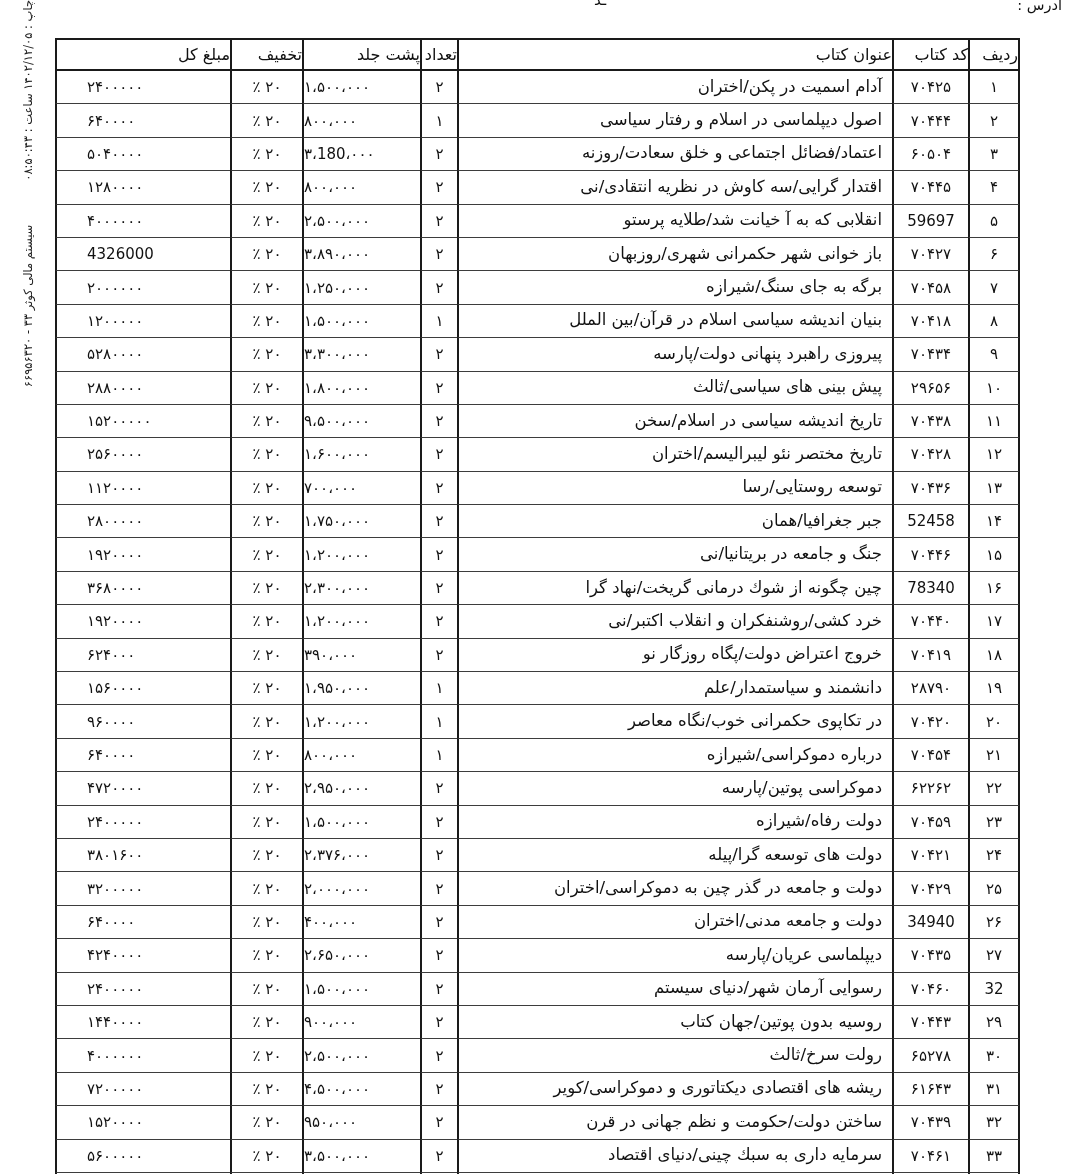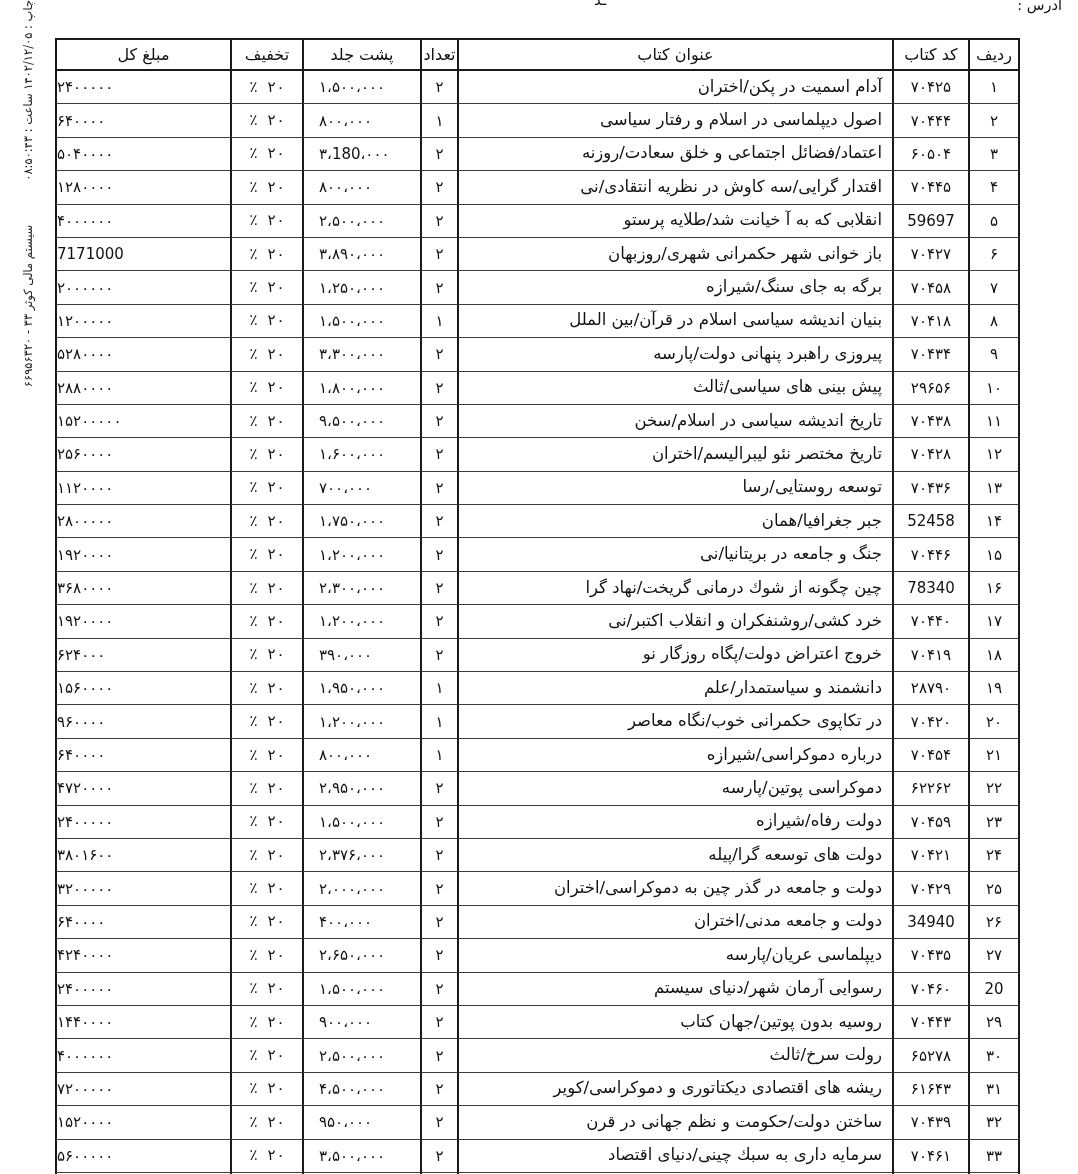--- a/index.html
+++ b/index.html
@@ -57,31 +57,31 @@
     vertical-align:middle;
     padding:0;
     font-weight:normal;
   }
   .book-table tr > *:first-child{border-right:2px solid #1a1a1a;}
   .book-table th{
     border-top:2px solid #1a1a1a;
     border-bottom:2px solid #1a1a1a;
     height:29px;
     font-size:16px;
-    text-align:center;
+    text-align:right;
   }
   .book-table td{height:30.4px;font-size:15px;text-align:center;}
   .book-table td.c-title{
     font-size:16.5px;
     text-align:right;
     padding:0 10px 2px 4px;
   }
-  .book-table td.c-price{text-align:left;padding-left:15px;}
-  .book-table td.c-total{text-align:left;}
-  .pct{direction:ltr;unicode-bidi:isolate;font-family:Liberation Mono, monospace;}
+  .book-table td.c-price{text-align:left;padding-left:0;}
+  .book-table td.c-total{text-align:left;padding-left:30px;}
+  .pct{direction:ltr;unicode-bidi:isolate;}
 </style>
 </head>
 <body>
 
 <div class="page">
 
   <div class="print-strip">
     <span>چاپ : ۱۴۰۲/۱۲/۰۵ ساعت : ۰۸:۵۰:۴۳</span>
     <span>سیستم مالی کوثر ۳۳ - ۶۶۹۵۶۳۲۰</span>
   </div>
@@ -157,21 +157,21 @@
           <td class="c-disc"><span class="pct">٪ ۲۰</span></td>
           <td class="c-total">۴۰۰۰۰۰۰</td>
         </tr>
         <tr>
           <td class="c-no">۶</td>
           <td class="c-code">۷۰۴۲۷</td>
           <td class="c-title">باز خوانی شهر حکمرانی شهری/روزبهان</td>
           <td class="c-qty">۲</td>
           <td class="c-price">۳،۸۹۰،۰۰۰</td>
           <td class="c-disc"><span class="pct">٪ ۲۰</span></td>
-          <td class="c-total">7171000</td>
+          <td class="c-total">4326000</td>
         </tr>
         <tr>
           <td class="c-no">۷</td>
           <td class="c-code">۷۰۴۵۸</td>
           <td class="c-title">برگه به جای سنگ/شیرازه</td>
           <td class="c-qty">۲</td>
           <td class="c-price">۱،۲۵۰،۰۰۰</td>
           <td class="c-disc"><span class="pct">٪ ۲۰</span></td>
           <td class="c-total">۲۰۰۰۰۰۰</td>
         </tr>
@@ -349,21 +349,21 @@
         <tr>
           <td class="c-no">۲۷</td>
           <td class="c-code">۷۰۴۳۵</td>
           <td class="c-title">دیپلماسی عریان/پارسه</td>
           <td class="c-qty">۲</td>
           <td class="c-price">۲،۶۵۰،۰۰۰</td>
           <td class="c-disc"><span class="pct">٪ ۲۰</span></td>
           <td class="c-total">۴۲۴۰۰۰۰</td>
         </tr>
         <tr>
-          <td class="c-no">20</td>
+          <td class="c-no">32</td>
           <td class="c-code">۷۰۴۶۰</td>
           <td class="c-title">رسوایی آرمان شهر/دنیای سیستم</td>
           <td class="c-qty">۲</td>
           <td class="c-price">۱،۵۰۰،۰۰۰</td>
           <td class="c-disc"><span class="pct">٪ ۲۰</span></td>
           <td class="c-total">۲۴۰۰۰۰۰</td>
         </tr>
         <tr>
           <td class="c-no">۲۹</td>
           <td class="c-code">۷۰۴۴۳</td>

